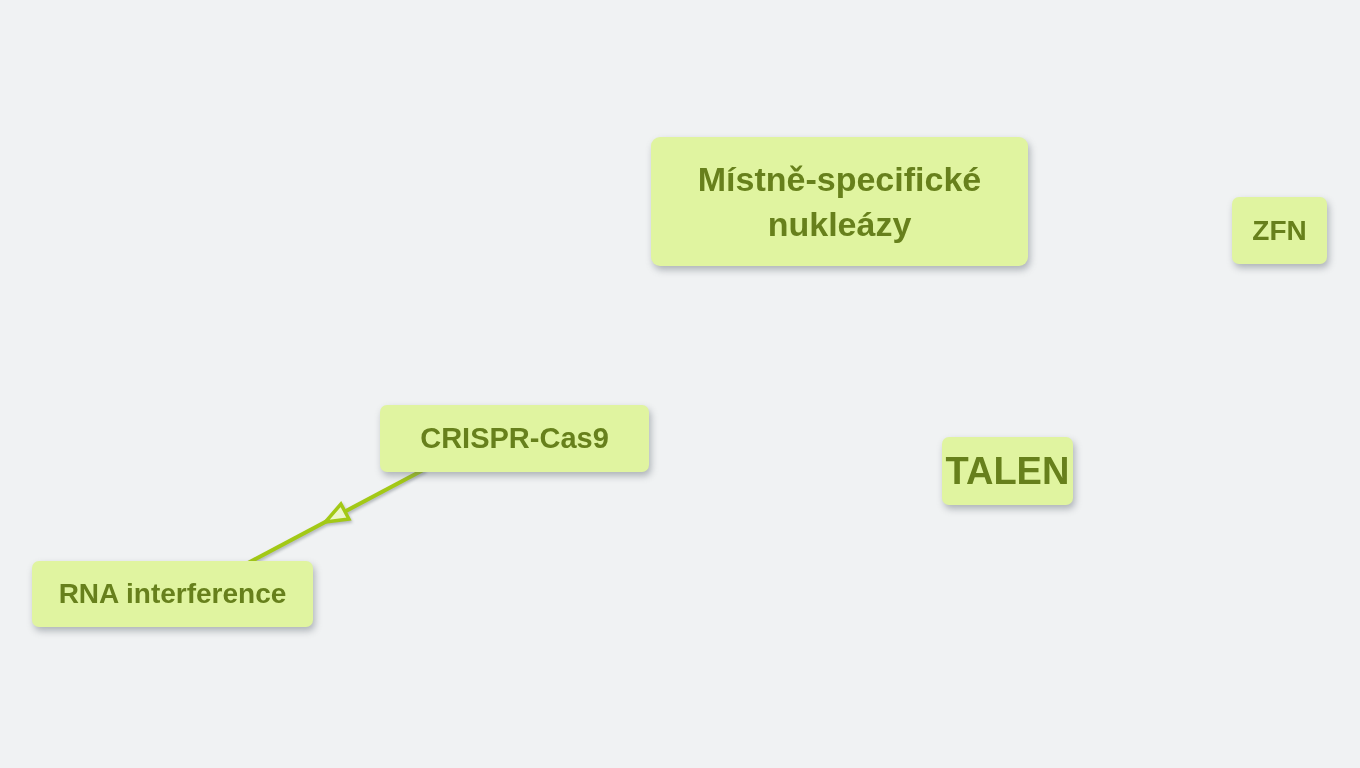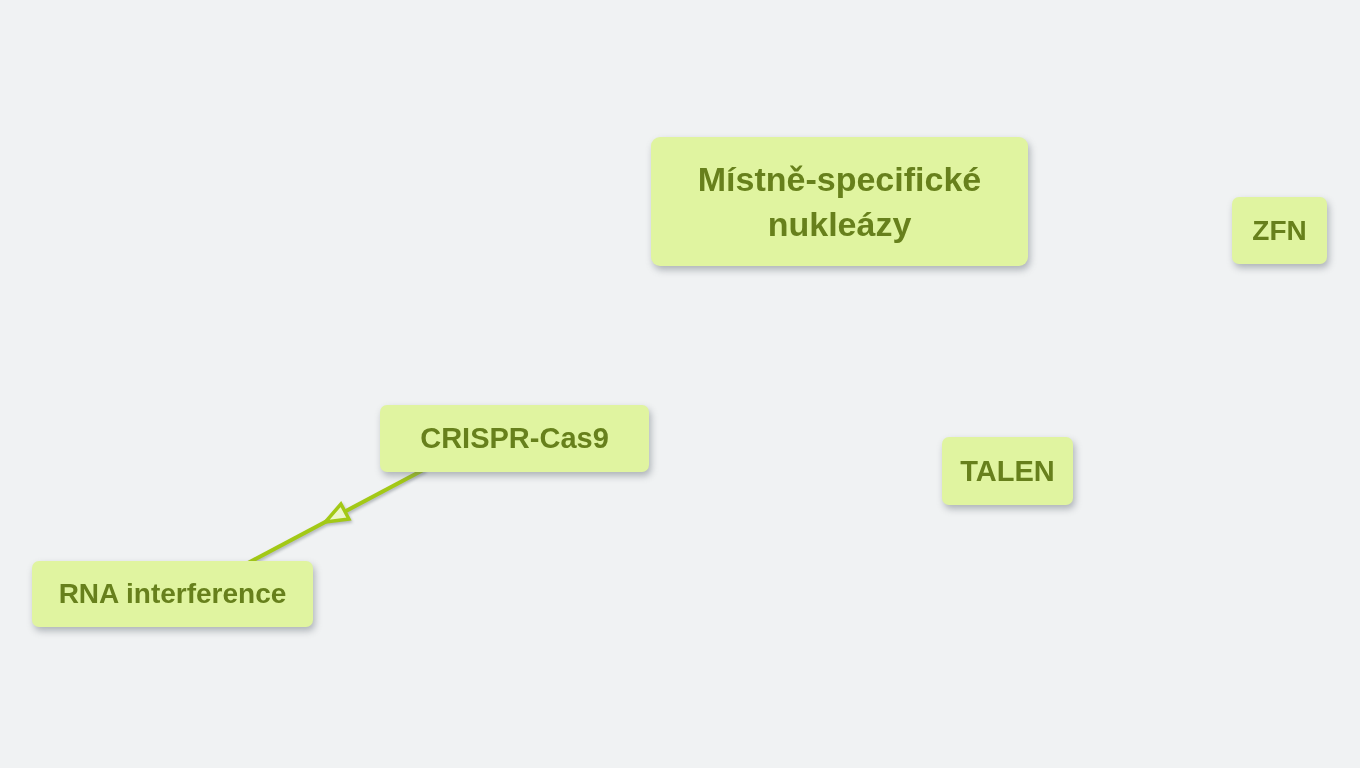--- a/index.html
+++ b/index.html
@@ -28,21 +28,21 @@
     font-weight: bold; text-align: center;
     border-radius: 7px;
     box-shadow: 2px 4px 7px rgba(96,104,112,0.45);
     box-sizing: border-box; padding: 4px 16px;
     white-space: nowrap;
     cursor: default;
   }
   .node-main  { left: 651px;  top: 137px; width: 377px; height: 129px; font-size: 34px; line-height: 1.32; border-radius: 9px; white-space: normal; }
   .node-zfn   { left: 1232px; top: 180px; width: 95px;  height: 67px;  font-size: 28px; margin-top: 17px; }
   .node-crispr{ left: 380px;  top: 405px; width: 269px; height: 67px;  font-size: 29px; }
-  .node-talen { left: 942px;  top: 437px; width: 131px; height: 68px;  font-size: 29px; }
+  .node-talen { left: 942px;  top: 437px; width: 131px; height: 68px;  font-size: 38px; }
   .node-rna   { left: 32px;   top: 561px; width: 281px; height: 66px;  font-size: 28px; text-align: center; }
 </style>
 </head>
 <body>
 
 <div id="canvas">
 
   <svg id="edge-layer" viewBox="0 0 1360 768">
     <g class="edge-shadow">
       <line class="edge-line" x1="425" y1="469" x2="248" y2="563"></line>

